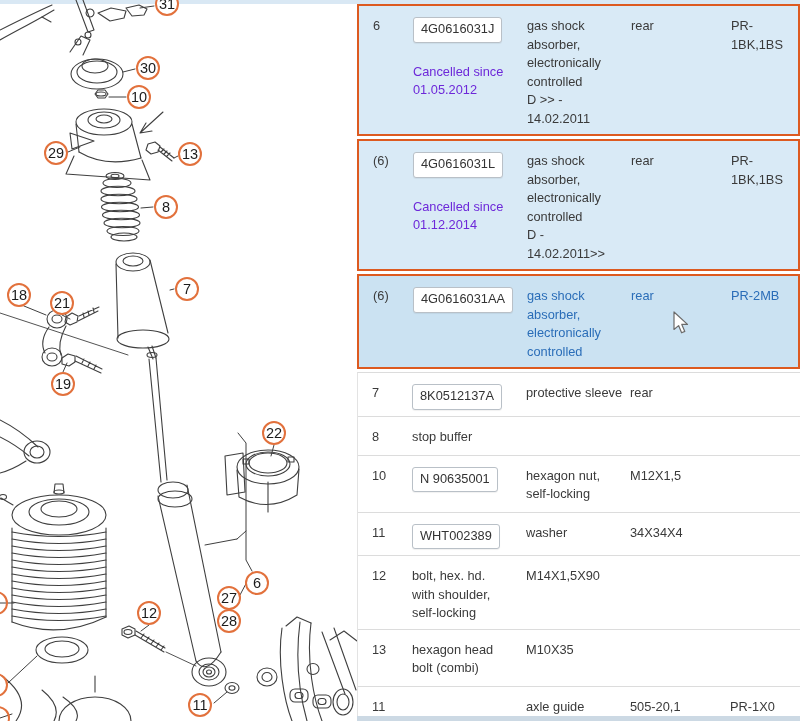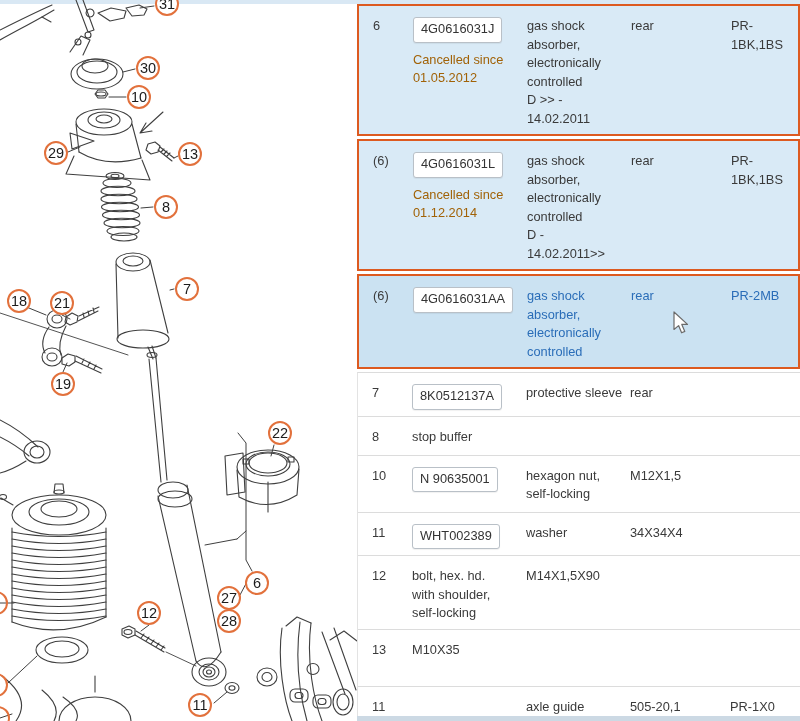--- a/index.html
+++ b/index.html
@@ -30,21 +30,21 @@
   }
   .trow.hl.hover{background:#cbe2f2;}
   .trow.hl.hover .c-desc,.trow.hl.hover .c-remark,.trow.hl.hover .c-codes{color:#2a6db8;}
   .rows-plain{border-top:1px solid #dcdcdc;border-left:1px solid #e3e3e3;}
   .rows-plain .trow{border-bottom:1px solid #dcdcdc;background:#fff;}
   .partbox{
     display:inline-block;background:#fff;border:1px solid #b9c0c7;border-radius:3px;
     padding:2px 7px 3px 7px;color:#333;box-shadow:0 1px 1px rgba(0,0,0,0.06);
     white-space:nowrap;cursor:pointer;
   }
-  .cancel-link{color:#a16207;margin-top:8px;white-space:pre-line;cursor:pointer;}
+  .cancel-link{color:#6d28d9;margin-top:20px;white-space:pre-line;cursor:pointer;}
   .c-desc,.c-remark,.c-codes,.cancel-link{white-space:pre-line;}
   .bottom-strip{position:absolute;left:357px;top:716px;width:443px;height:5px;background:#ccd9e4;}
   
   .cursor{position:absolute;left:672px;top:311px;z-index:9;pointer-events:none;}
   
   .h1{min-height:127px;} .h2{min-height:125px;} .h3{min-height:89px;margin-top:1px;}
   .h4{min-height:39px;} .h5{min-height:39px;} .h6{min-height:57px;}
   .h7{min-height:38px;} .h8{min-height:71px;} .h9{min-height:57px;} .h10{min-height:65px;}
 </style>
 </head>
@@ -240,24 +240,24 @@
     </g>
   </svg>
 
   <div class="callout" style="left:155px;top:-8px">31</div>
   <div class="callout" style="left:136px;top:56px">30</div>
   <div class="callout" style="left:127px;top:85px">10</div>
   <div class="callout" style="left:44px;top:141px">29</div>
   <div class="callout" style="left:178px;top:142px">13</div>
   <div class="callout" style="left:154px;top:195px">8</div>
   <div class="callout" style="left:175px;top:277px">7</div>
-  <div class="callout" style="left:7px;top:289px">18</div>
+  <div class="callout" style="left:7px;top:283px">18</div>
   <div class="callout" style="left:50px;top:291px">21</div>
   <div class="callout" style="left:51px;top:372px">19</div>
-  <div class="callout" style="left:268px;top:421px">22</div>
+  <div class="callout" style="left:262px;top:421px">22</div>
   <div class="callout" style="left:245px;top:571px">6</div>
   <div class="callout" style="left:217px;top:586px">27</div>
   <div class="callout" style="left:217px;top:609px">28</div>
   <div class="callout" style="left:137px;top:601px">12</div>
   <div class="callout" style="left:188px;top:693px">11</div>
 
   <div class="callout partial" style="left:-16px;top:591px"></div>
   <div class="callout partial" style="left:-16px;top:673px"></div>
   <div class="callout partial" style="left:-14px;top:706px"></div>
 </div>
@@ -343,20 +343,22 @@
     <div class="trow h8">
       <div>12</div>
       <div class="c-desc">bolt, hex. hd.
 with shoulder,
 self-locking</div>
       <div class="c-remark">M14X1,5X90</div>
       <div class="c-codes"></div>
     </div>
     <div class="trow h9">
       <div>13</div>
+      <div class="c-desc">hexagon head
+bolt (combi)</div>
       <div class="c-remark">M10X35</div>
       <div class="c-codes"></div>
     </div>
     <div class="trow h10">
       <div>11</div>
       <div></div>
       <div class="c-desc">axle guide
 see illustration,
 item:</div>
       <div class="c-remark">505-20,1</div>

